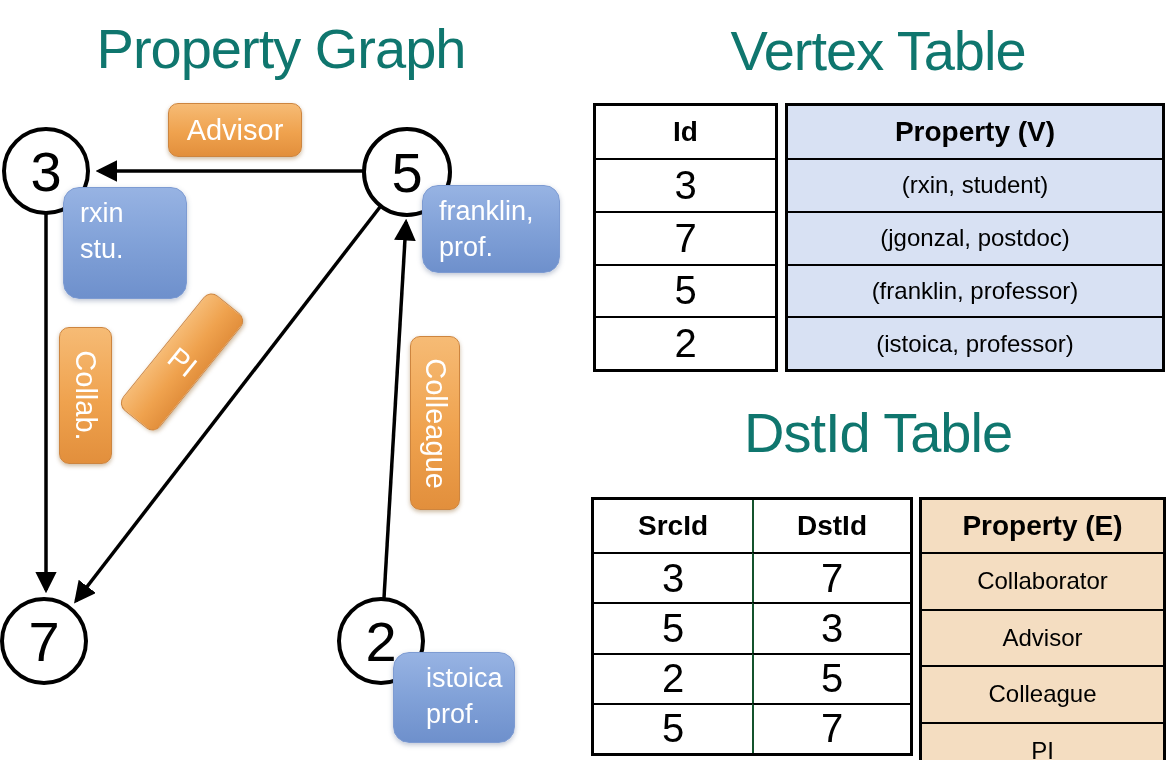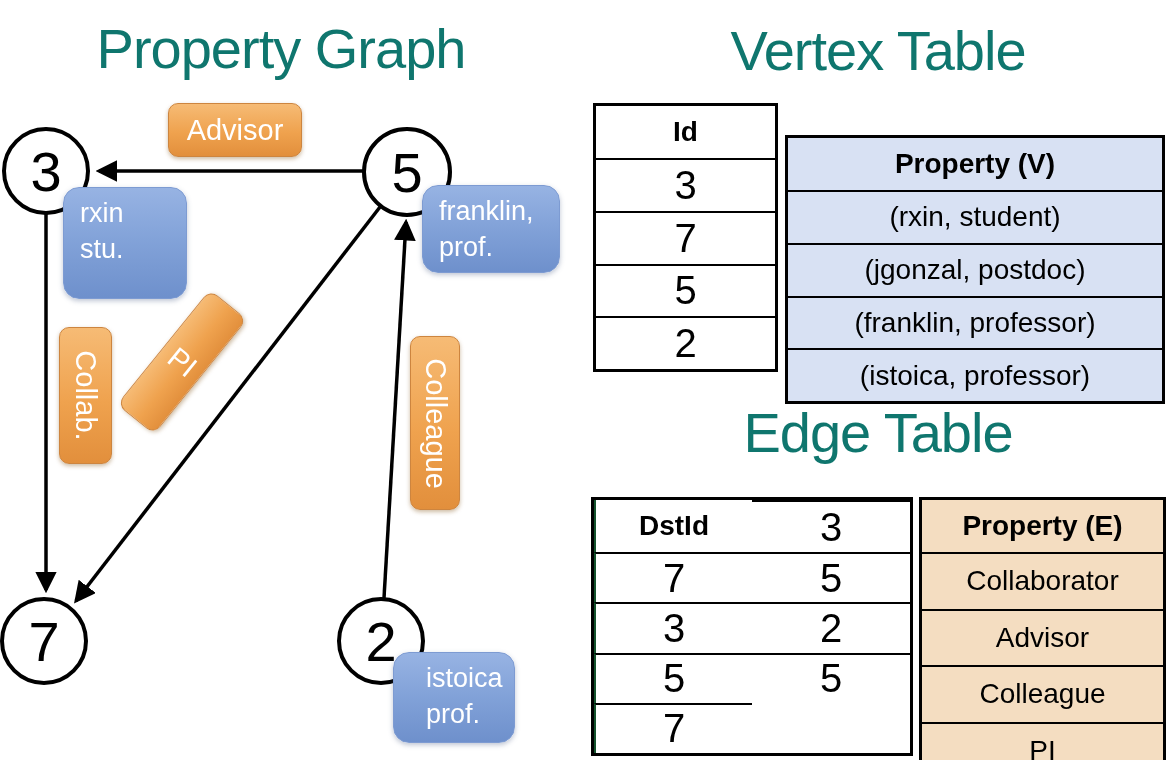--- a/index.html
+++ b/index.html
@@ -35,21 +35,21 @@
   }
   .olabel .vtext{transform:rotate(90deg);white-space:nowrap;}
   
   .subtable{
     position:absolute;border:3px solid #000;box-sizing:border-box;
     display:grid;background:#fff;
   }
   .cell{
     display:flex;align-items:center;justify-content:center;
     border-top:2px solid #000;box-sizing:border-box;
-    font-size:28px;font-weight:300;white-space:nowrap;
+    font-size:24px;font-weight:300;white-space:nowrap;
   }
   .cell.first{border-top:none;}
   .cell.colr{border-left:2px solid #14532d;}
   .cell.head{font-size:28px;font-weight:700;}
   .cell.num{font-size:40px;}
   .edges-svg{position:absolute;left:0;top:0;}
 </style>
 </head>
 <body>
 
@@ -108,31 +108,32 @@
   <div class="big-title" style="left:586px;top:18px;width:584px;">Vertex Table</div>
 
   <div class="subtable" style="left:593px;top:103px;width:185px;height:269px;grid-template-rows:52px 1fr 1fr 1fr 1fr;">
     <div class="cell head first">Id</div>
     <div class="cell num">3</div>
     <div class="cell num">7</div>
     <div class="cell num">5</div>
     <div class="cell num">2</div>
   </div>
 
-  <div class="subtable" style="left:785px;top:103px;width:380px;height:269px;grid-template-rows:52px 1fr 1fr 1fr 1fr;background:#d8e1f3;margin-top:32px;">
+  <div class="subtable" style="left:785px;top:103px;width:380px;height:269px;grid-template-rows:52px 1fr 1fr 1fr 1fr;background:#d8e1f3;">
     <div class="cell head first">Property (V)</div>
     <div class="cell">(rxin, student)</div>
     <div class="cell">(jgonzal, postdoc)</div>
     <div class="cell">(franklin, professor)</div>
     <div class="cell">(istoica, professor)</div>
   </div>
 
-  <div class="big-title" style="left:586px;top:400px;width:584px;">Edge Table</div>
+  <div class="big-title" style="left:586px;top:400px;width:584px;">DstId Table</div>
 
   <div class="subtable" style="left:591px;top:497px;width:322px;height:259px;grid-template-columns:1fr 1fr;grid-template-rows:52px 1fr 1fr 1fr 1fr;">
+    <div class="cell head first">SrcId</div>
     <div class="cell head first colr">DstId</div>
     <div class="cell num">3</div>
     <div class="cell num colr">7</div>
     <div class="cell num">5</div>
     <div class="cell num colr">3</div>
     <div class="cell num">2</div>
     <div class="cell num colr">5</div>
     <div class="cell num">5</div>
     <div class="cell num colr">7</div>
   </div>

